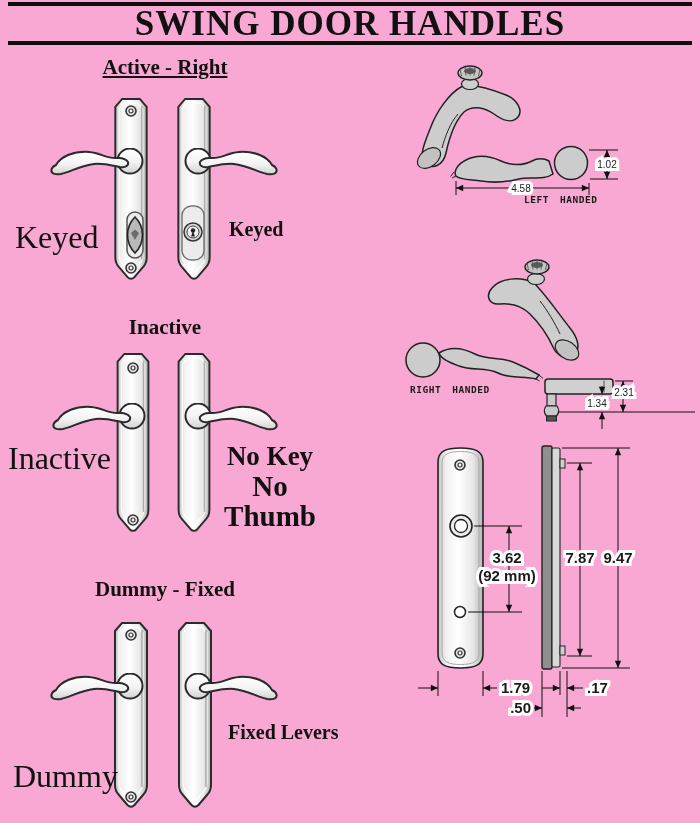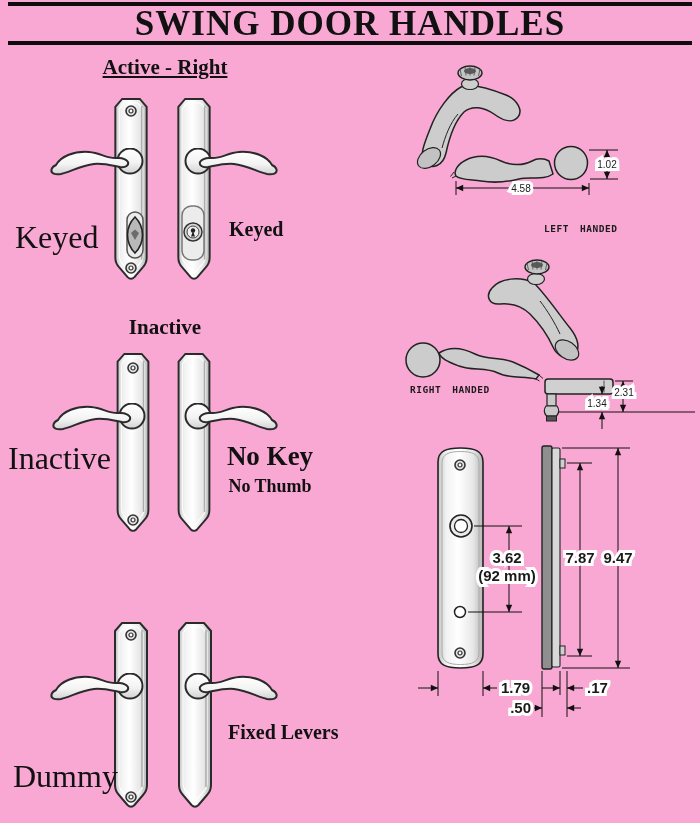--- a/index.html
+++ b/index.html
@@ -59,20 +59,21 @@
       </g>
     </defs>
   </svg>
 
   <div class="abs rule" style="left:8px;top:2px;width:684px;"></div>
   <div class="abs" id="title">SWING DOOR HANDLES</div>
   <div class="abs rule" style="left:8px;top:41px;width:684px;"></div>
 
   <div class="abs sec-heading" style="top:55px;text-decoration:underline;">Active - Right</div>
   <div class="abs sec-heading" style="top:315px;">Inactive</div>
+  <div class="abs sec-heading" style="top:577px;">Dummy - Fixed</div>
 
   <svg class="abs" style="left:0;top:90px;" width="300" height="200" viewBox="0 0 300 200">
     <use href="#plate" x="112" y="7" width="38" height="186"></use>
     <use href="#plate" x="175" y="7" width="38" height="186"></use>
     <use href="#lever" x="48" y="58" width="96" height="28"></use>
     <g transform="translate(280,58) scale(-1,1)">
       <use href="#lever" width="96" height="28"></use>
     </g>
     <use href="#screw" x="131" y="21"></use>
     <use href="#screw" x="131" y="178"></use>
@@ -110,21 +111,21 @@
     </g>
     <use href="#screw" x="131" y="22"></use>
     <use href="#screw" x="131" y="184"></use>
   </svg>
 
   <div class="abs plate-label" style="left:15px;top:219px;">Keyed</div>
   <div class="abs plate-label-bold" style="left:229px;top:218px;">Keyed</div>
   <div class="abs plate-label" style="left:8px;top:440px;">Inactive</div>
   <div class="abs" style="left:204px;top:441px;width:132px;text-align:center;">
     <div class="plate-label-bold" style="font-size:27px;line-height:30px;">No Key</div>
-    <div class="plate-label-bold" style="font-size:18px;line-height:30px;">No Thumb</div>
+    <div class="plate-label-bold" style="font-size:29px;line-height:30px;">No Thumb</div>
   </div>
   <div class="abs plate-label" style="left:13px;top:758px;">Dummy</div>
   <div class="abs plate-label-bold" style="left:228px;top:721px;">Fixed Levers</div>
 
   <svg class="abs" style="left:390px;top:55px;" width="310" height="670" viewBox="0 0 310 670">
 
     <g>
       <path d="M71,32 C60,38 47,55 40,74 C34,89 29,101 35,108 C42,115 53,111 56,98
                C59,84 64,67 74,57 C82,50 94,52 104,59 C112,65 122,69 128,62
                C133,56 128,45 116,40 C101,34 82,28 71,32 Z" fill="#cdcdcd" stroke="#222" stroke-width="1.5" stroke-linejoin="round"></path>
@@ -234,16 +235,16 @@
       <line class="dline" x1="193" y1="633" x2="177" y2="633" marker-end="url(#ah)"></line>
       <text class="dim-lg" x="197" y="638" text-anchor="start">.17</text>
 
       <line class="dline" x1="152" y1="616" x2="152" y2="662"></line>
       <line class="dline" x1="144" y1="653" x2="152" y2="653" marker-end="url(#ah)"></line>
       <line class="dline" x1="191" y1="653" x2="177" y2="653" marker-end="url(#ah)"></line>
       <text class="dim-lg" x="141" y="658" text-anchor="end">.50</text>
     </g>
   </svg>
 
-  <div class="abs caption" style="left:524px;top:223px;margin-left:20px;">LEFT HANDED</div>
+  <div class="abs caption" style="left:524px;top:194px;">LEFT HANDED</div>
   <div class="abs caption" style="left:410px;top:384px;">RIGHT HANDED</div>
 
 </div>
 
 </body></html>

